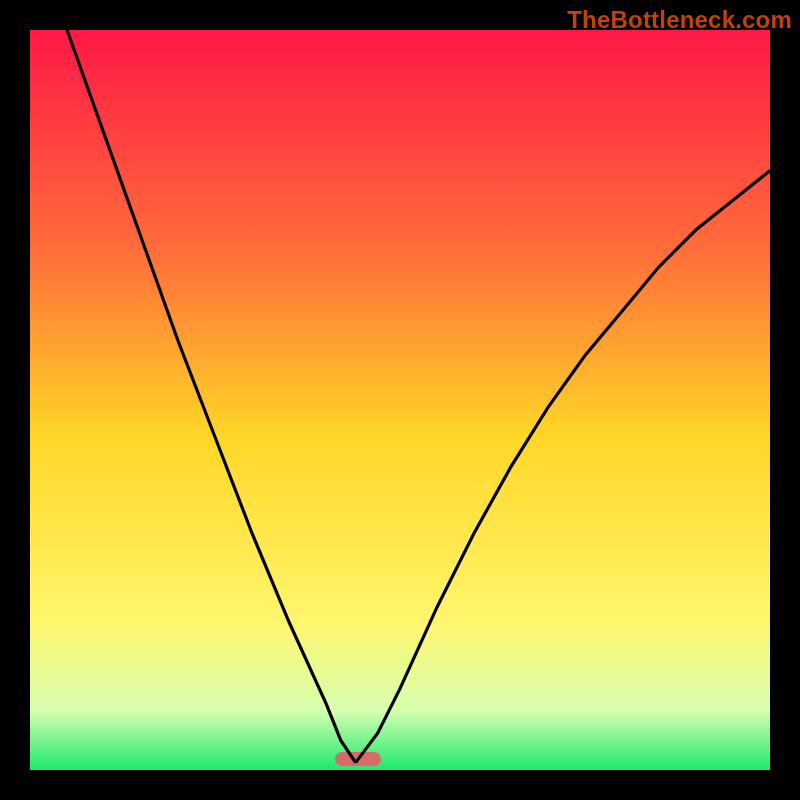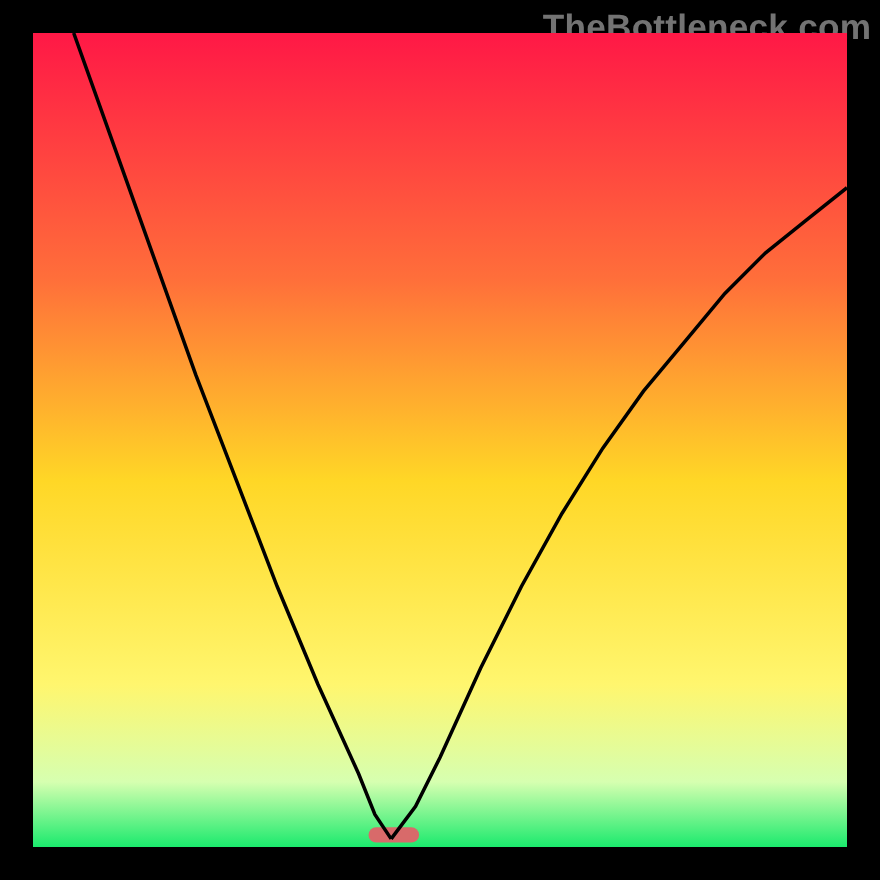--- a/index.html
+++ b/index.html
@@ -50,22 +50,22 @@
   }
   .curve {
     fill: none;
     stroke: #000;
     stroke-width: 3.2;
   }
   .watermark {
     position: absolute;
     top: 6px;
     right: 8px;
-    color: #737373;
-    font-size: 32px;
+    color: #c2410c;
+    font-size: 24px;
     font-weight: 600;
     letter-spacing: 0.2px;
   }
 </style>
 </head>
 <body>
 
 <div class="watermark">TheBottleneck.com</div>
 
 <div class="frame">

